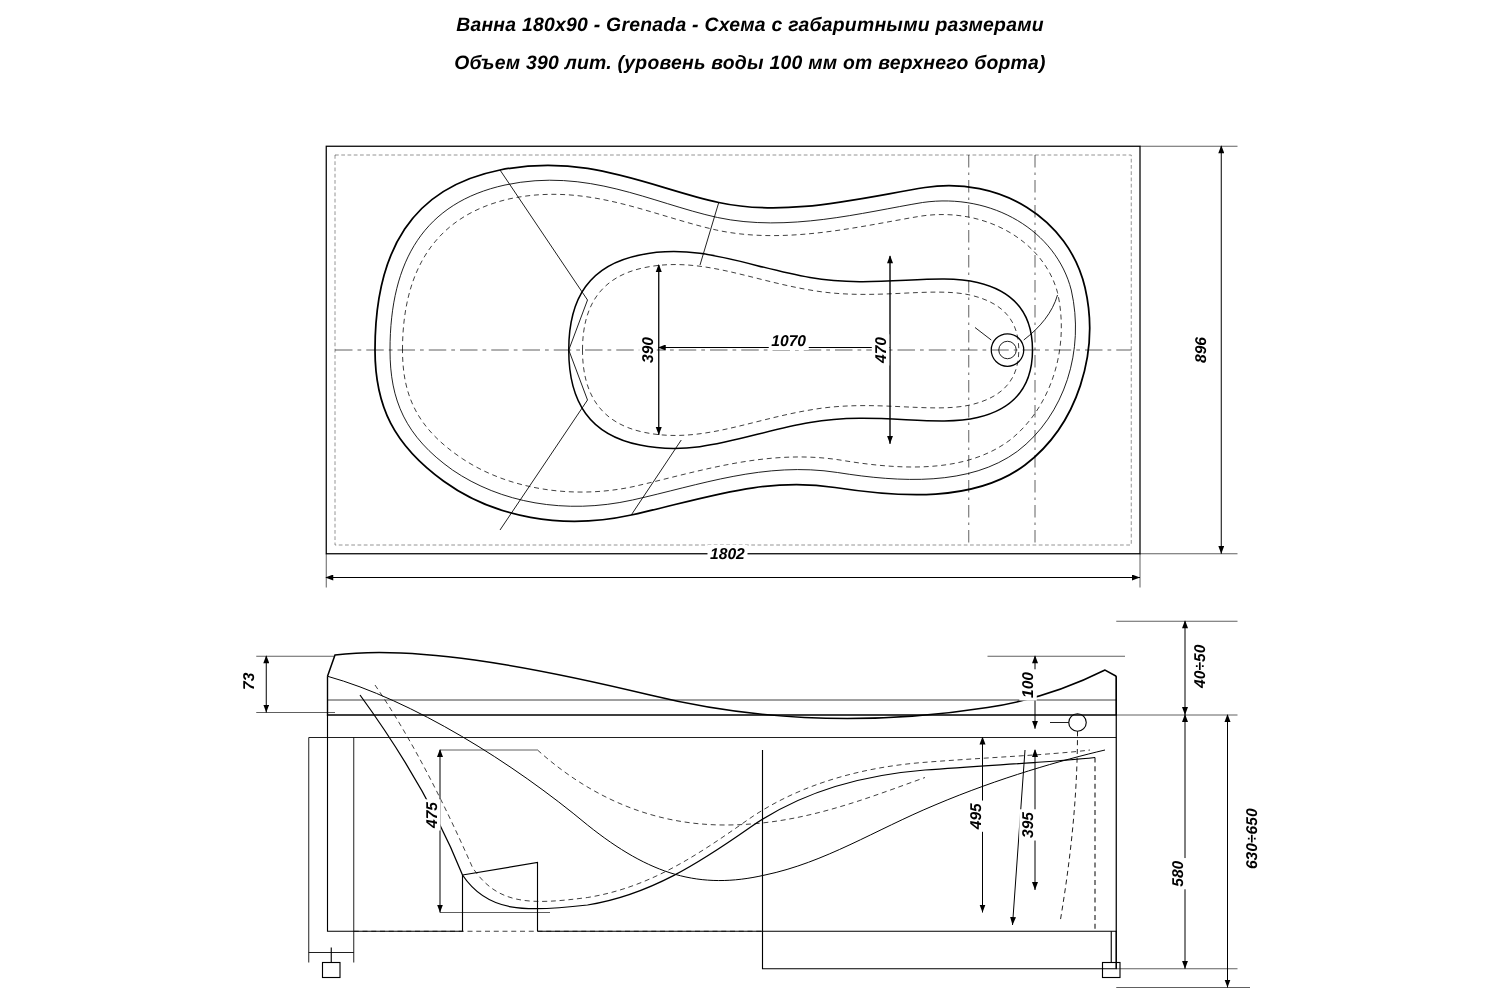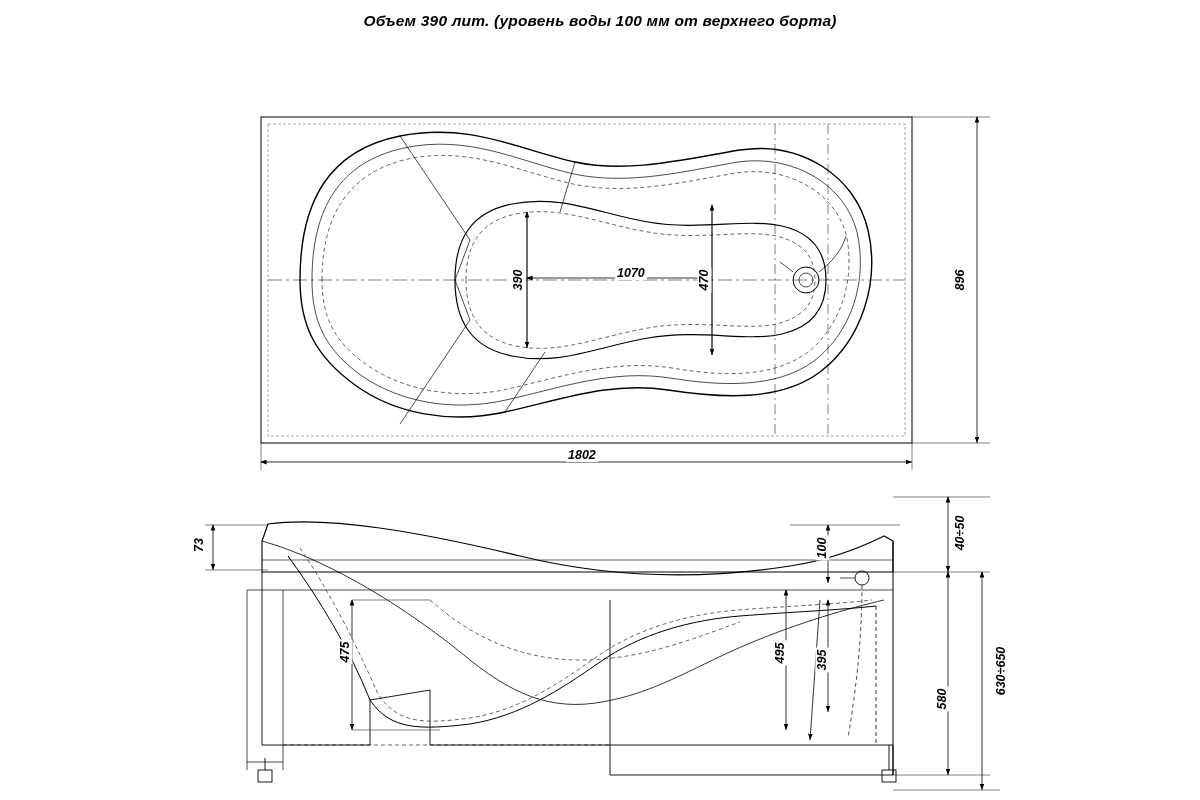--- a/index.html
+++ b/index.html
@@ -54,20 +54,21 @@
     transform: rotate(-90deg);
     transform-origin: 50% 50%;
   }
 </style>
 </head>
 <body>
 
 <div id="sheet">
 
   <div class="title-block">
+    <div class="title-line">Ванна 180х90 - Grenada - Схема с габаритными размерами</div>
     <div class="title-line">Объем 390 лит. (уровень воды 100 мм от верхнего борта)</div>
   </div>
 
   <svg width="1200" height="800" viewBox="0 0 1200 800">
     <defs>
       <marker id="ar" markerWidth="9" markerHeight="9" refX="8" refY="3" orient="auto" markerUnits="strokeWidth">
         <path d="M0,0 L8,3 L0,6 z" fill="#000"></path>
       </marker>
       <marker id="arS" markerWidth="9" markerHeight="9" refX="1" refY="3" orient="auto" markerUnits="strokeWidth">
         <path d="M8,0 L0,3 L8,6 z" fill="#000"></path>
@@ -203,21 +204,21 @@
       <line x1="893" y1="775" x2="990" y2="775" stroke-width="0.5"></line>
 
       <line x1="948" y1="497" x2="948" y2="572" stroke-width="0.8" marker-start="url(#arS)" marker-end="url(#ar)"></line>
       <line x1="893" y1="497" x2="990" y2="497" stroke-width="0.5"></line>
 
       <line x1="982" y1="572" x2="982" y2="790" stroke-width="0.8" marker-start="url(#arS)" marker-end="url(#ar)"></line>
       <line x1="893" y1="790" x2="1000" y2="790" stroke-width="0.5"></line>
     </g>
   </svg>
 
-  <div class="dim-label" style="left:566px; top:448px;">1802</div>
+  <div class="dim-label" style="left:566px; top:436px;">1802</div>
   <div class="dim-label vert" style="left:948px; top:273px;">896</div>
   <div class="dim-label" style="left:615px; top:266px;">1070</div>
   <div class="dim-label vert" style="left:506px; top:273px;">390</div>
   <div class="dim-label vert" style="left:692px; top:273px;">470</div>
 
   <div class="dim-label vert" style="left:190px; top:538px;">73</div>
   <div class="dim-label vert" style="left:810px; top:541px;">100</div>
   <div class="dim-label vert" style="left:333px; top:645px;">475</div>
   <div class="dim-label vert" style="left:768px; top:646px;">495</div>
   <div class="dim-label vert" style="left:810px; top:653px;">395</div>

